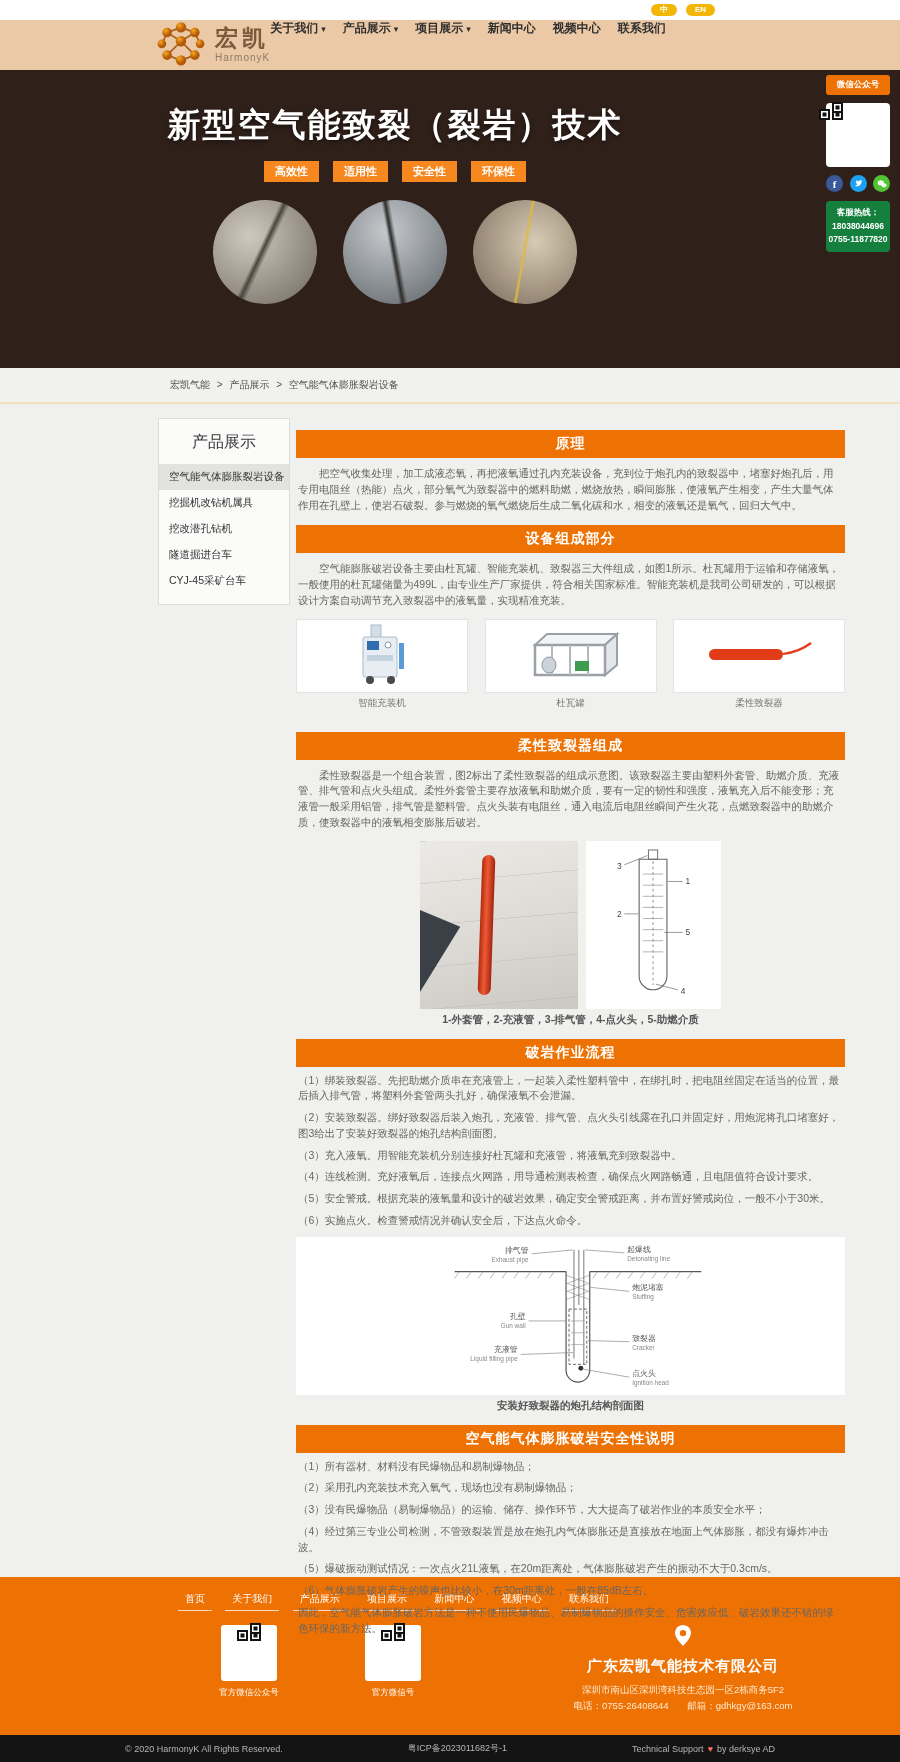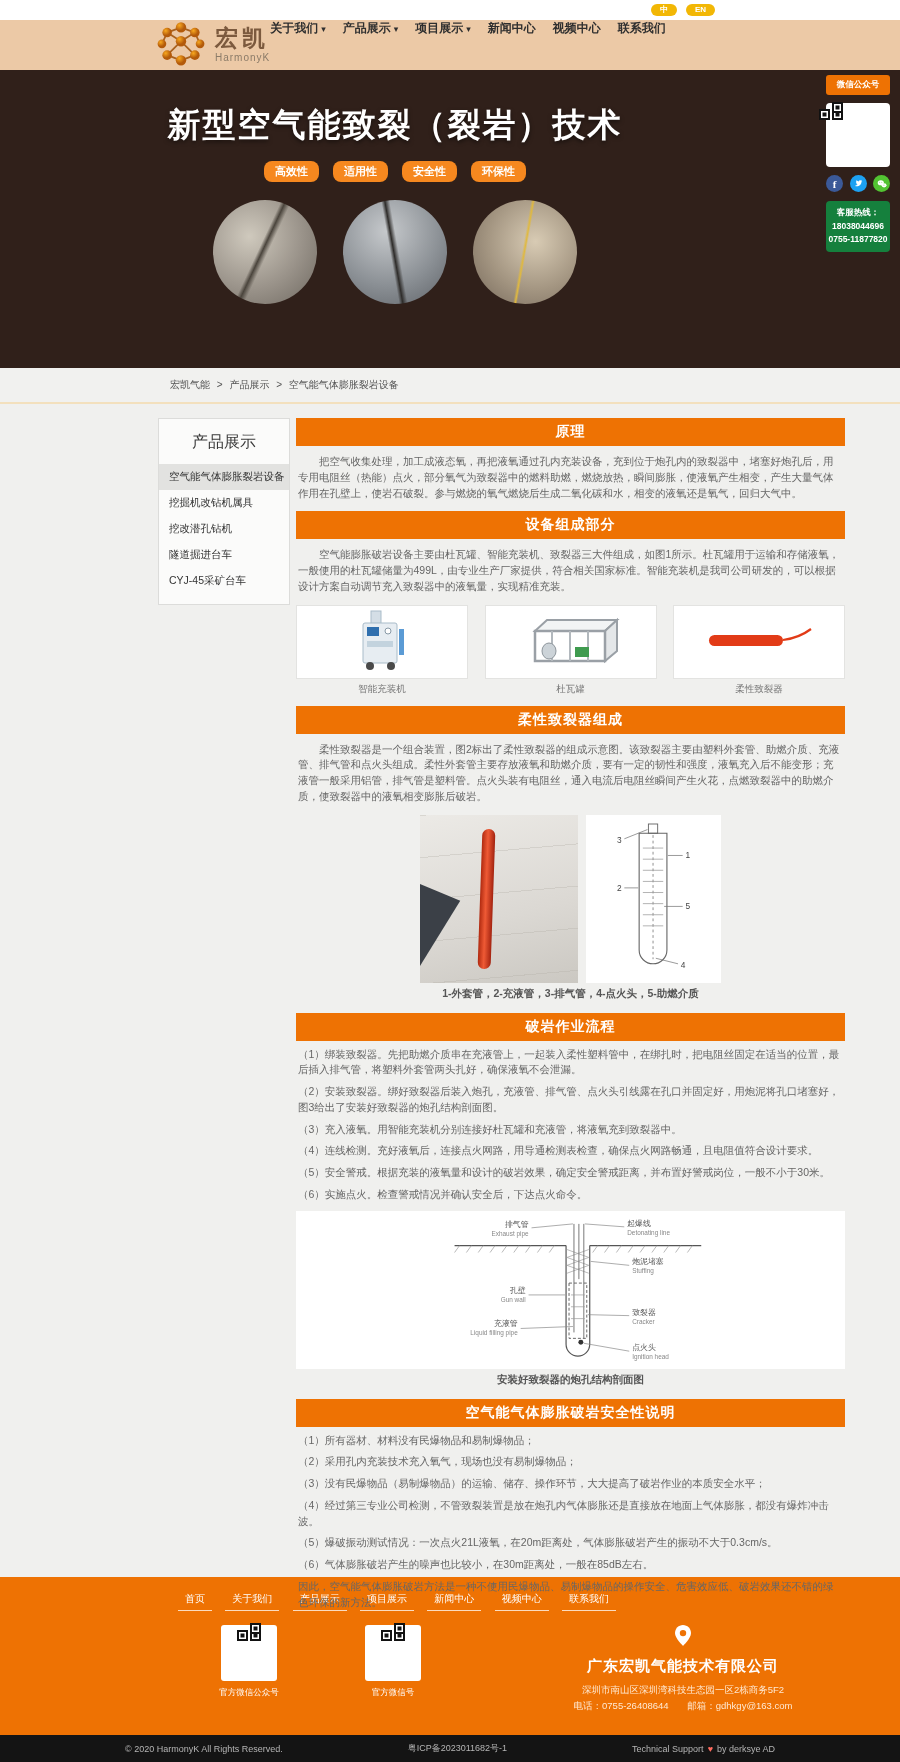--- a/index.html
+++ b/index.html
@@ -25,21 +25,21 @@
     background-image:
       radial-gradient(ellipse 130px 60px at 12% 78%, #6b3a26 0%, transparent 70%),
       radial-gradient(ellipse 100px 55px at 42% 32%, #53291c 0%, transparent 70%),
       radial-gradient(ellipse 150px 75px at 72% 66%, #5e3322 0%, transparent 70%),
       radial-gradient(ellipse 110px 55px at 92% 22%, #49261a 0%, transparent 70%),
       radial-gradient(ellipse 90px 45px at 28% 55%, #41221ا7 0%, transparent 70%),
       radial-gradient(ellipse 120px 60px at 55% 88%, #64331f 0%, transparent 72%);}
   .hero-inner{width:790px;padding-top:33px;text-align:center;position:relative;}
   .hero-title{color:#fff;font-size:33px;font-weight:bold;letter-spacing:2px;text-shadow:0 2px 4px rgba(0,0,0,.5);}
   .hero-tags{margin-top:13px;display:flex;justify-content:center;gap:14px;}
-  .tag{background:#f6881f;color:#fff;font-size:11px;font-weight:bold;border-radius:8px;padding:3px 11px;cursor:pointer;}
+  .tag{background:#f6881f;color:#fff;font-size:11px;font-weight:bold;border-radius:0;padding:3px 11px;cursor:pointer;}
   .hero-circles{margin-top:18px;display:flex;justify-content:center;gap:26px;}
   .circle{width:104px;height:104px;border-radius:50%;}
   .c1{background:linear-gradient(115deg,transparent 45%,#4a443c 48%,transparent 52%),radial-gradient(circle at 35% 35%, #cfc9bd, #9a938a 55%, #6e6860 100%);}
   .c2{background:linear-gradient(80deg,transparent 46%,#2e2c2a 49%,transparent 53%),radial-gradient(circle at 42% 30%, #c6c9cc, #8a8f94 58%, #5f6368 100%);}
   .c3{background:linear-gradient(100deg,transparent 47.5%,#e0b93f 49.5%,transparent 51%),radial-gradient(circle at 60% 40%, #d8cbb4, #a39581 55%, #75685a 100%);}
 
   .hero-rail{position:absolute;right:10px;top:5px;width:64px;}
   .wechat-btn{background:#ee7203;color:#fff;font-size:8.5px;font-weight:bold;text-align:center;border-radius:3px;padding:4px 0;cursor:pointer;}
   .qr-box{margin-top:8px;background:#fff;border-radius:4px;width:64px;height:64px;box-sizing:border-box;padding:5px;}
   .qr{position:relative;width:100%;height:100%;background:#fff;}
@@ -66,21 +66,21 @@
   .crumb-link{cursor:pointer;}
 
   
   .content{height:1173px;background:#f0f0ee;position:relative;}
   .sidebar{position:absolute;left:158px;top:14px;width:132px;background:#fbfbfa;border:1px solid #dcdcda;box-sizing:border-box;padding-bottom:10px;}
   .side-title{font-size:16px;color:#3a3a3a;text-align:center;padding:13px 0 11px;}
   .side-item{font-size:10.5px;color:#333;padding:6px 4px 6px 10px;white-space:nowrap;cursor:pointer;}
   .side-item.active{background:#e2e2e0;}
 
   .main{position:absolute;left:296px;top:14px;width:549px;}
-  .sec-h{background:#ee7203;color:#fff;font-size:14px;font-weight:bold;text-align:center;padding:5px 0;letter-spacing:1px;}
+  .sec-h{background:#ee7203;color:#fff;font-size:14px;font-weight:bold;text-align:center;padding:5px 0;letter-spacing:1px;margin-top:12px;}
   .para{font-size:10.5px;color:#666;line-height:1.5;text-indent:2em;margin:8px 2px 10px;}
 
   .img-row{display:flex;justify-content:space-between;margin:4px 0 0;}
   .tile{width:172px;}
   .tile-box{height:72px;background:#fff;border:1px solid #e3e3e1;display:flex;align-items:center;justify-content:center;}
   .tile-cap{text-align:center;font-size:9.5px;color:#777;margin:4px 0 10px;}
 
   .fig2{display:flex;justify-content:center;gap:8px;margin:6px 0 4px;}
   .photo{width:158px;height:168px;position:relative;overflow:hidden;
     background:repeating-linear-gradient(175deg, rgba(180,176,168,.35) 0 1px, transparent 1px 42px),linear-gradient(165deg,#eceae6 0%,#dbd8d3 60%,#cbc8c2 100%);}

